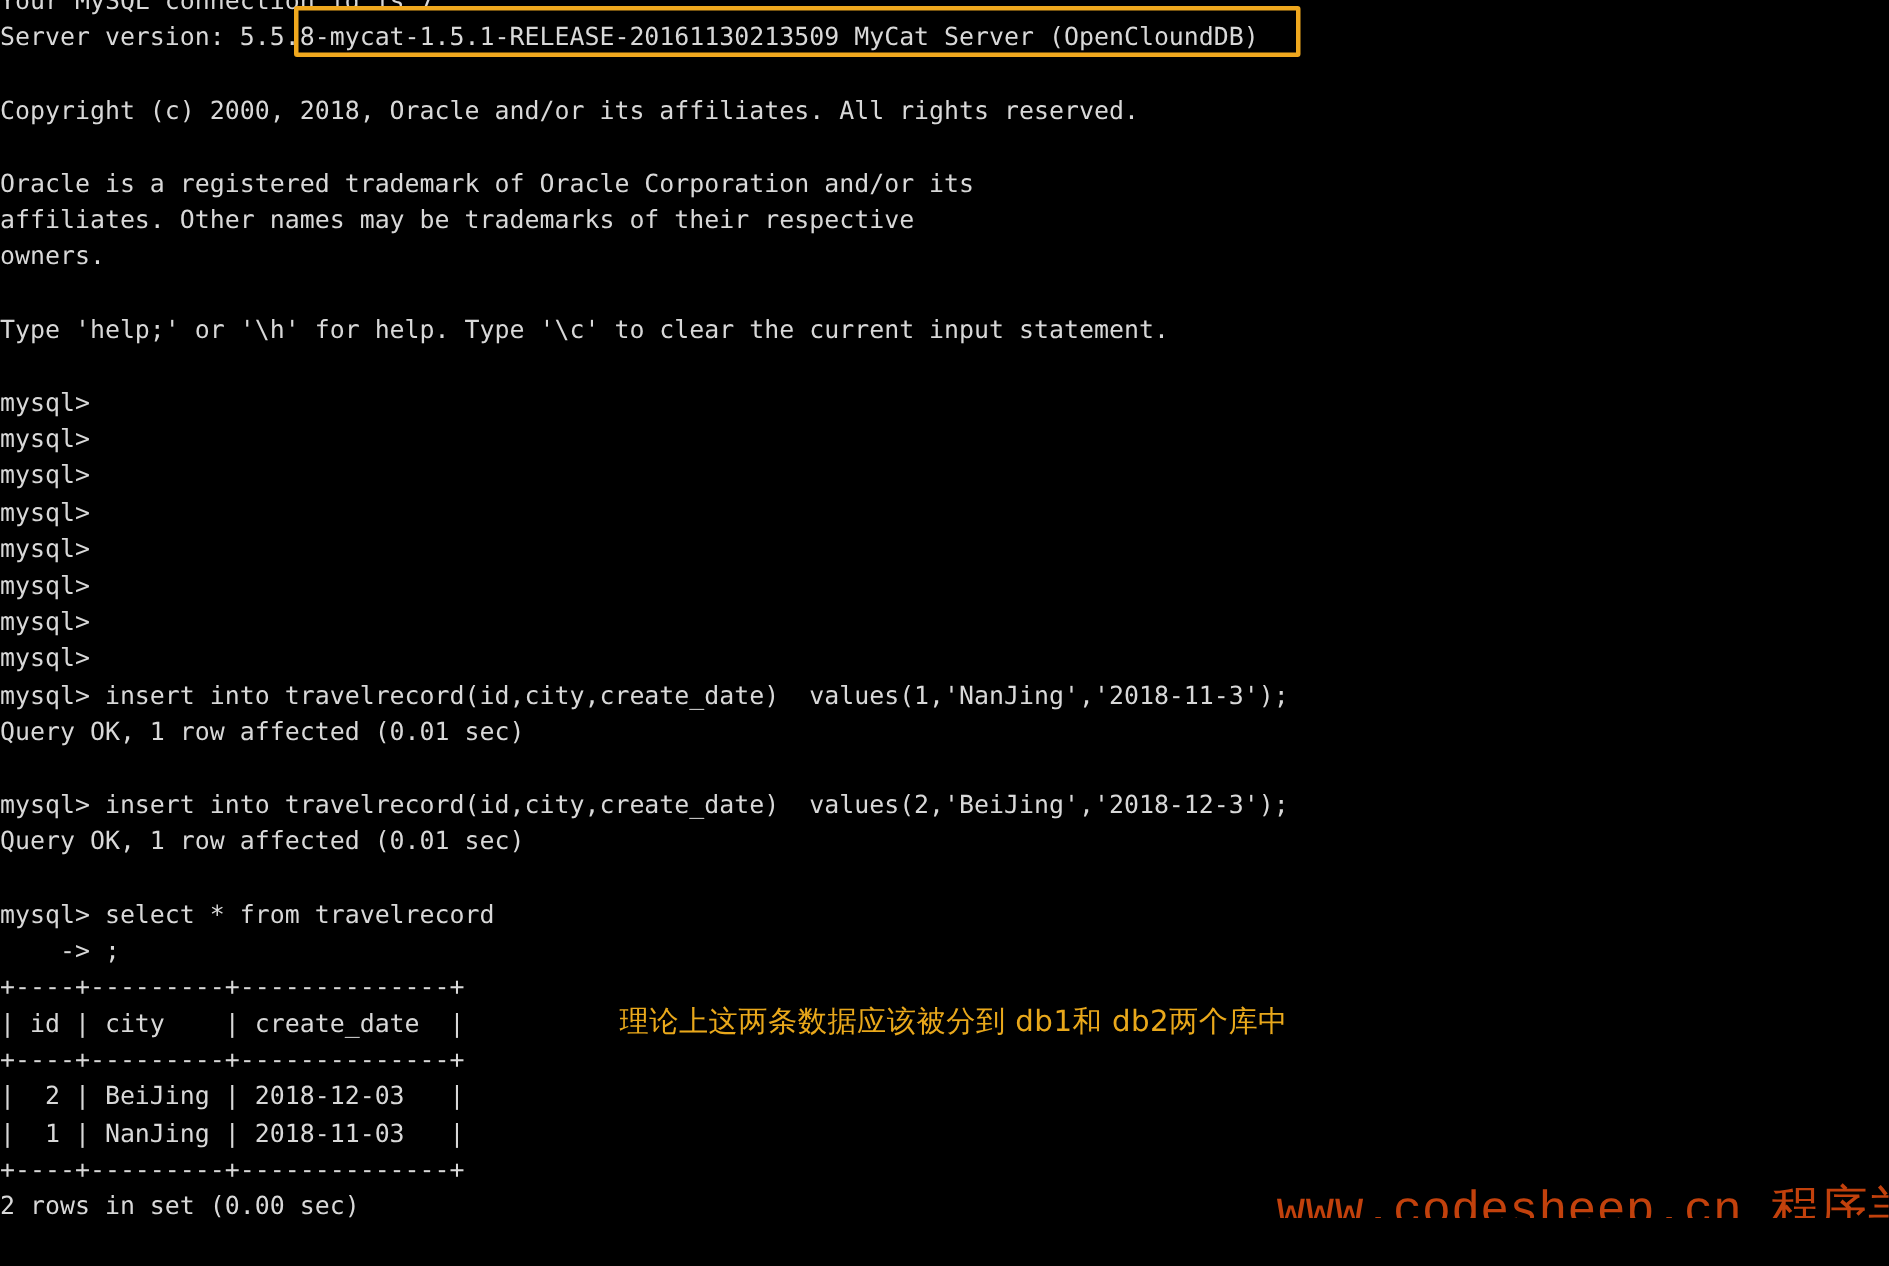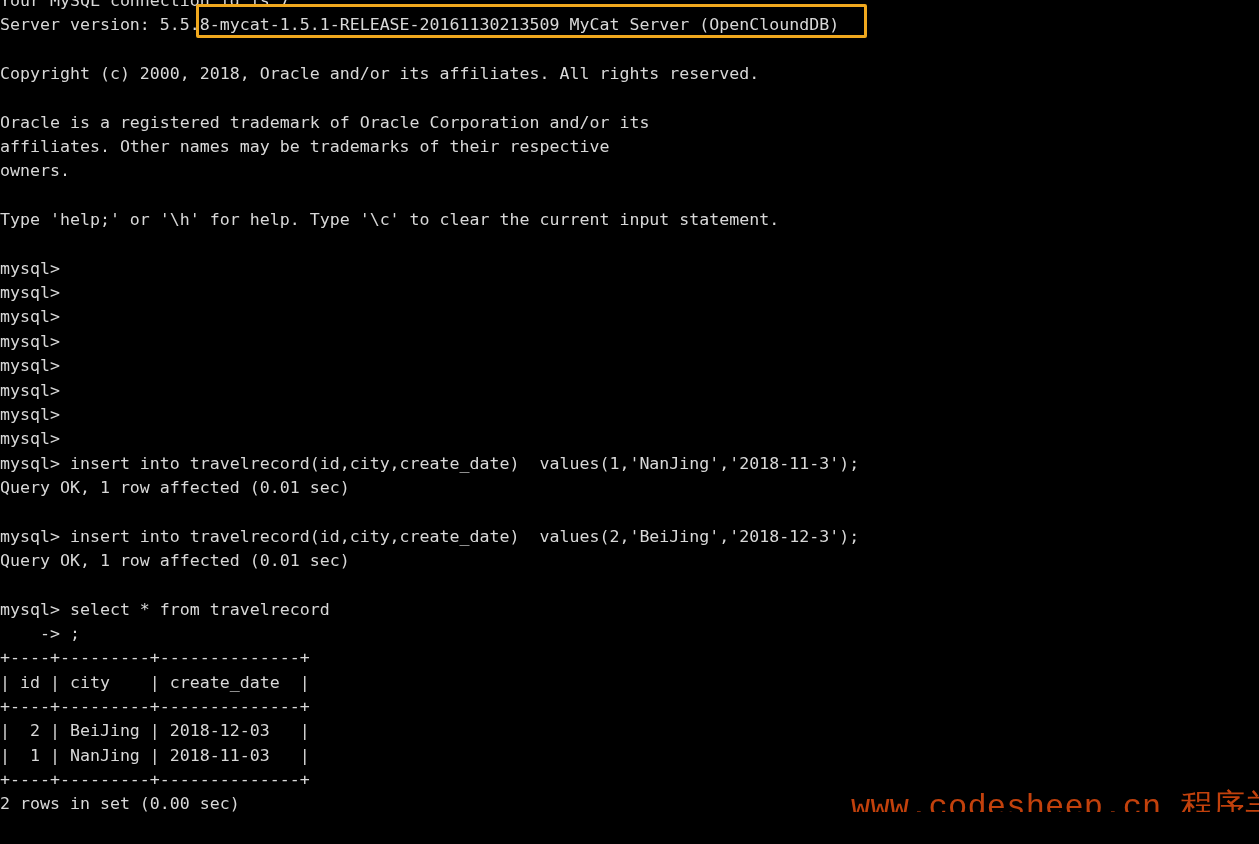--- a/index.html
+++ b/index.html
@@ -89,16 +89,17 @@
 </style>
 </head>
 <body>
 
 <div id="terminal">
 
   <pre id="console-text"><span class="line">Your MySQL connection id is 7</span><span class="line">Server version: 5.5.8-mycat-1.5.1-RELEASE-20161130213509 MyCat Server (OpenCloundDB)</span><span class="line"></span><span class="line">Copyright (c) 2000, 2018, Oracle and/or its affiliates. All rights reserved.</span><span class="line"></span><span class="line">Oracle is a registered trademark of Oracle Corporation and/or its</span><span class="line">affiliates. Other names may be trademarks of their respective</span><span class="line">owners.</span><span class="line"></span><span class="line">Type 'help;' or '\h' for help. Type '\c' to clear the current input statement.</span><span class="line"></span><span class="line">mysql&gt;</span><span class="line">mysql&gt;</span><span class="line">mysql&gt;</span><span class="line">mysql&gt;</span><span class="line">mysql&gt;</span><span class="line">mysql&gt;</span><span class="line">mysql&gt;</span><span class="line">mysql&gt;</span><span class="line">mysql&gt; insert into travelrecord(id,city,create_date)  values(1,'NanJing','2018-11-3');</span><span class="line">Query OK, 1 row affected (0.01 sec)</span><span class="line"></span><span class="line">mysql&gt; insert into travelrecord(id,city,create_date)  values(2,'BeiJing','2018-12-3');</span><span class="line">Query OK, 1 row affected (0.01 sec)</span><span class="line"></span><span class="line">mysql&gt; select * from travelrecord</span><span class="line">    -&gt; ;</span><span class="line">+----+---------+--------------+</span><span class="line">| id | city    | create_date  |</span><span class="line">+----+---------+--------------+</span><span class="line">|  2 | BeiJing | 2018-12-03   |</span><span class="line">|  1 | NanJing | 2018-11-03   |</span><span class="line">+----+---------+--------------+</span><span class="line">2 rows in set (0.00 sec)</span><span class="line"></span><span class="line">mysql&gt;</span></pre>
 
   <div id="version-highlight"></div>
 
+  <div id="annotation-note">理论上这两条数据应该被分到 db1和 db2两个库中</div>
 
   <div id="watermark">www.codesheep.cn 程序羊</div>
 
 </div>
 
 </body></html>

